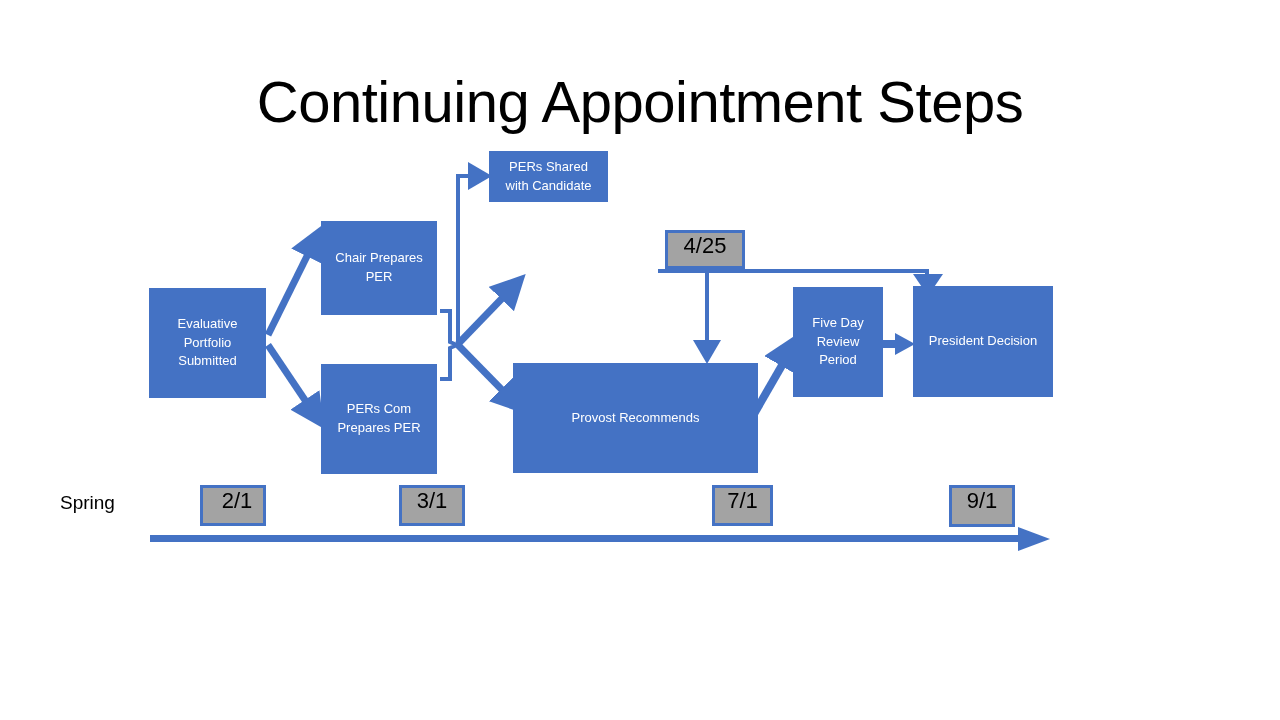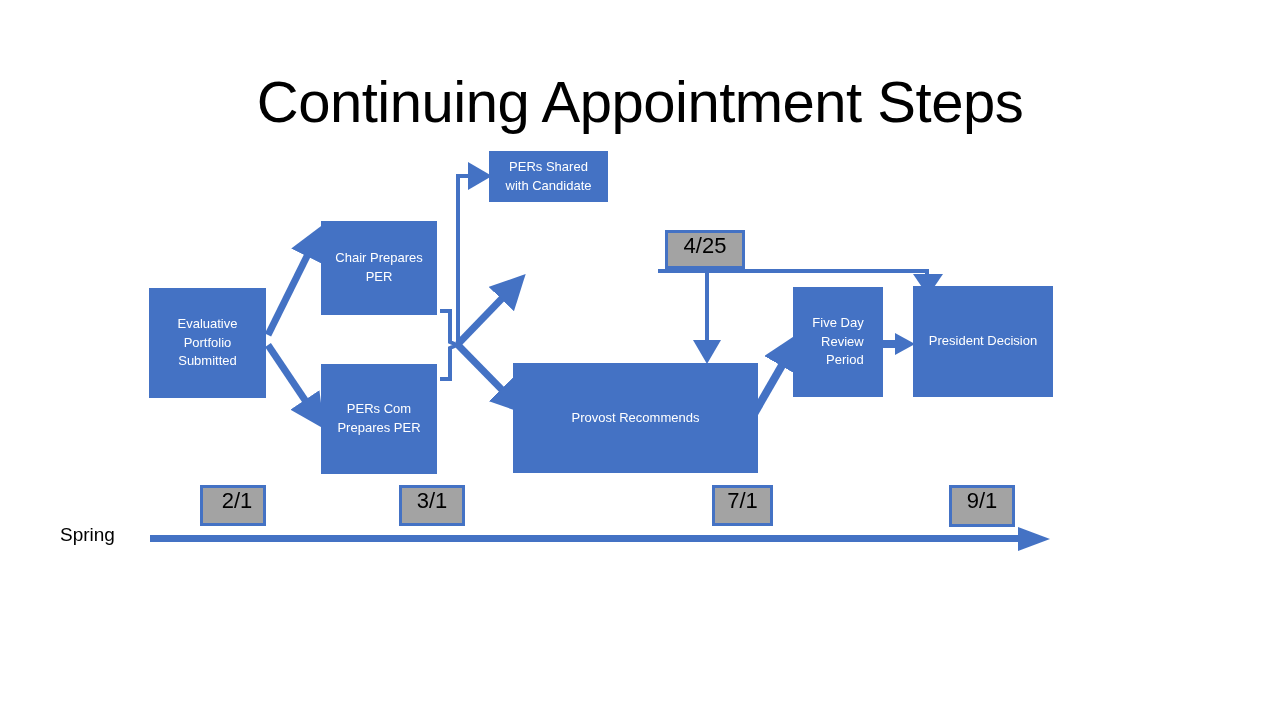--- a/index.html
+++ b/index.html
@@ -85,21 +85,20 @@
     overflow: visible;
   }
 
   
   #timeline-label {
     position: absolute;
     left: 60px;
     top: 492px;
     font-size: 19px;
     color: #000000;
-    margin-top: 32px;
   }
   #timeline-bar {
     position: absolute;
     left: 150px;
     top: 535px;
     width: 872px;
     height: 7px;
     background: #4472C4;
     z-index: 2;
   }
@@ -192,21 +191,21 @@
   <div class="pbox" style="left:489px; top:151px; width:119px; height:51px;">
     <span>PERs Shared
 with Candidate</span>
   </div>
 
 
   <div class="pbox" style="left:513px; top:363px; width:245px; height:110px;">
     <span>Provost Recommends</span>
   </div>
 
-  <div class="pbox" style="left:793px; top:287px; width:90px; height:110px;text-align:right;">
+  <div class="pbox" style="left:793px; top:287px; width:90px; height:110px;">
     <span>Five Day
 Review
 Period</span>
   </div>
 
   <div class="pbox" style="left:913px; top:286px; width:140px; height:111px;">
     <span>President Decision</span>
   </div>
 
   <div class="datebox" style="left:665px; top:230px; width:80px; height:39px;">

